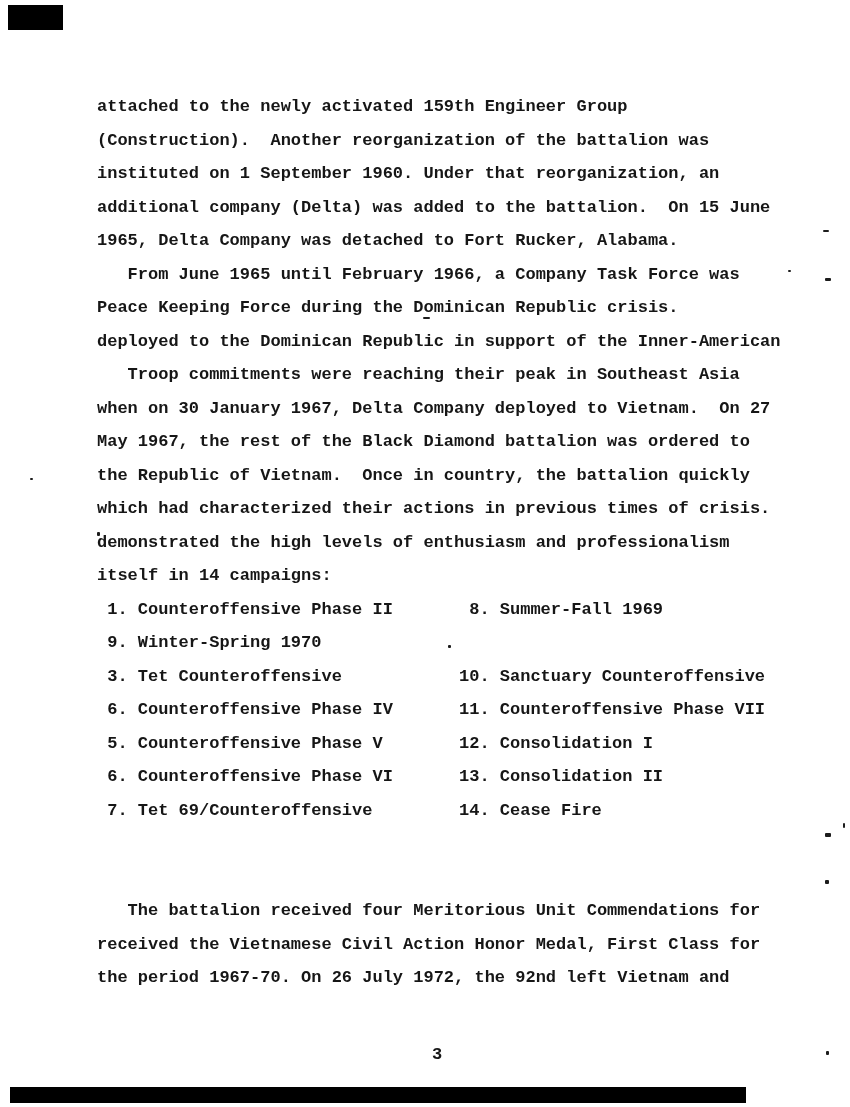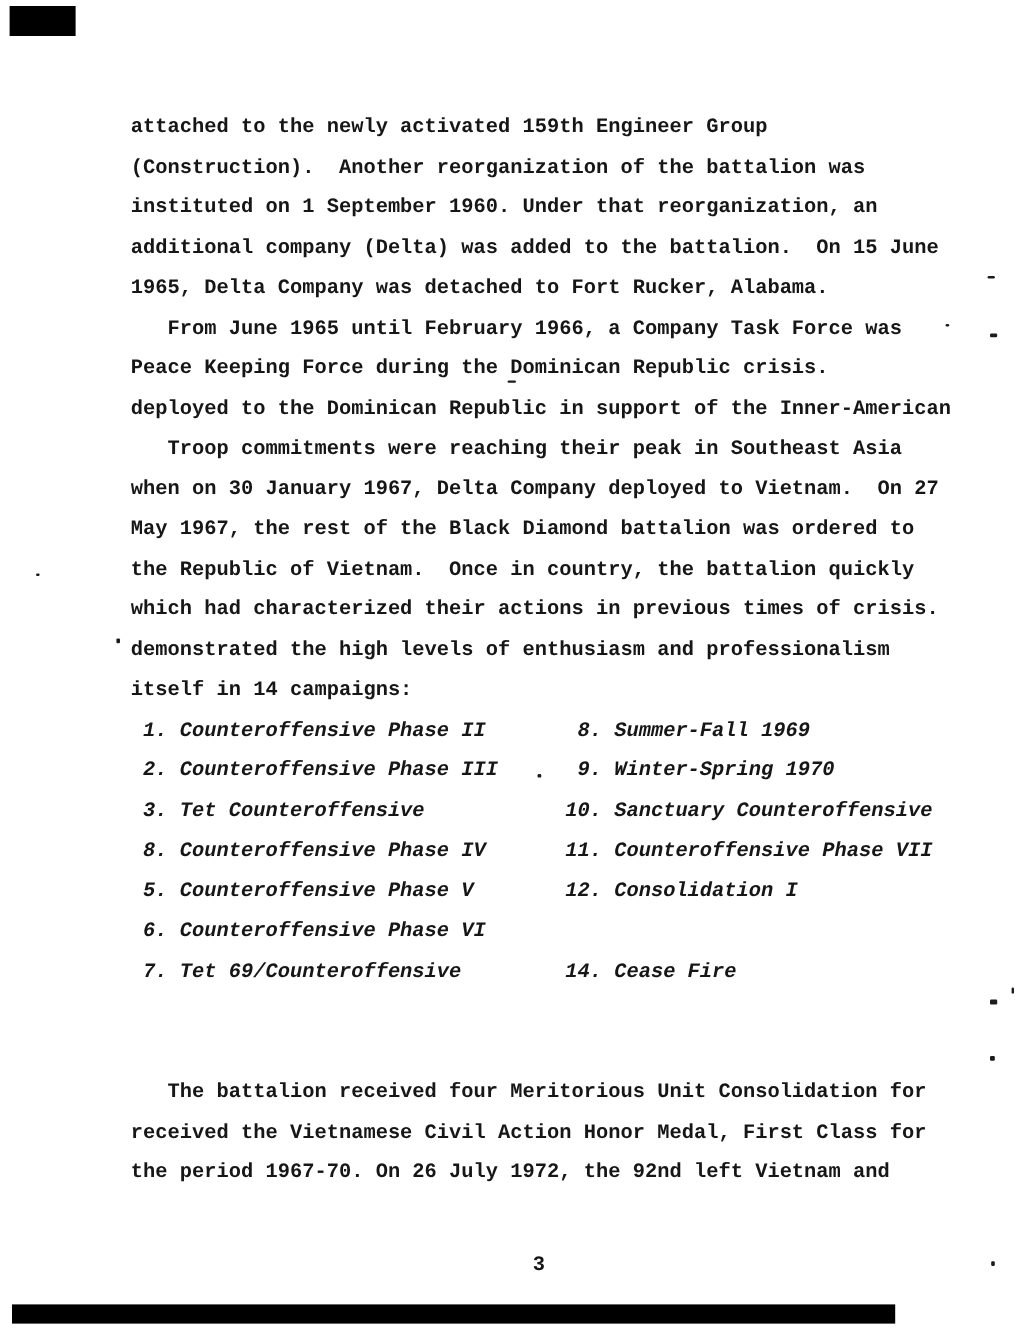--- a/index.html
+++ b/index.html
@@ -10,40 +10,39 @@
   .page {
     position: relative;
     width: 850px;
     height: 1107px;
     background: #ffffff;
     overflow: hidden;
     font-family: "Liberation Mono", "DejaVu Sans Mono", monospace;
   }
   .textblock {
     position: absolute;
-    left: 109px;
+    left: 97px;
     top: 90px;
     width: 700px;
     font-size: 17px;
     line-height: 33.5px;
     font-weight: 600;
     color: #161616;
     letter-spacing: 0px;
   }
   .line {
     white-space: pre;
     height: 33.5px;
   }
   .blank {
     height: 33.5px;
   }
   .campaign-row {
     display: flex;
     height: 33.5px;
-    font-style: italic;
   }
   .col-l {
     display: inline-block;
     width: 362px;
     white-space: pre;
   }
   .col-r {
     display: inline-block;
     white-space: pre;
   }
@@ -110,49 +109,49 @@
       <div class="line">demonstrated the high levels of enthusiasm and professionalism</div>
       <div class="line">itself in 14 campaigns:</div>
     </div>
 
     <div>
       <div class="campaign-row">
         <span class="col-l"> 1. Counteroffensive Phase II</span>
         <span class="col-r"> 8. Summer-Fall 1969</span>
       </div>
       <div class="campaign-row">
-        <span class="col-l"> 2. Counteroffensive Phase III</span>
         <span class="col-r"> 9. Winter-Spring 1970</span>
       </div>
       <div class="campaign-row">
         <span class="col-l"> 3. Tet Counteroffensive</span>
         <span class="col-r">10. Sanctuary Counteroffensive</span>
       </div>
       <div class="campaign-row">
-        <span class="col-l"> 8. Counteroffensive Phase IV</span>
+        <span class="col-l"> 6. Counteroffensive Phase IV</span>
         <span class="col-r">11. Counteroffensive Phase VII</span>
       </div>
       <div class="campaign-row">
         <span class="col-l"> 5. Counteroffensive Phase V</span>
         <span class="col-r">12. Consolidation I</span>
       </div>
       <div class="campaign-row">
         <span class="col-l"> 6. Counteroffensive Phase VI</span>
+        <span class="col-r">13. Consolidation II</span>
       </div>
       <div class="campaign-row">
         <span class="col-l"> 7. Tet 69/Counteroffensive</span>
         <span class="col-r">14. Cease Fire</span>
       </div>
     </div>
 
     <div class="blank"></div>
     <div class="blank"></div>
 
     <div>
-      <div class="line">   The battalion received four Meritorious Unit Consolidation for</div>
+      <div class="line">   The battalion received four Meritorious Unit Commendations for</div>
       <div class="line">received the Vietnamese Civil Action Honor Medal, First Class for</div>
       <div class="line">the period 1967-70. On 26 July 1972, the 92nd left Vietnam and</div>
     </div>
 
     <div class="page-number">3</div>
 
   </div>
 </div>
 
 </body></html>

